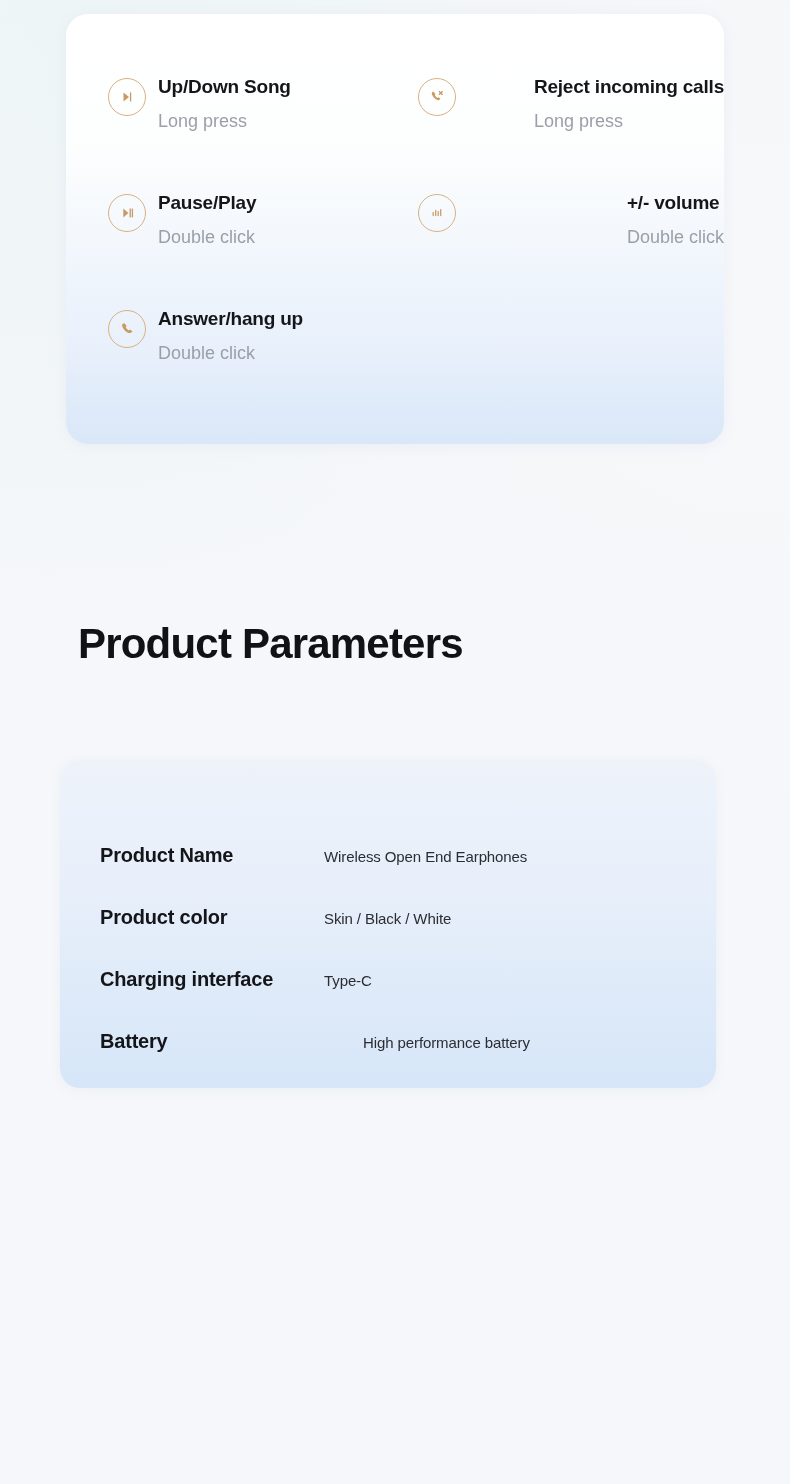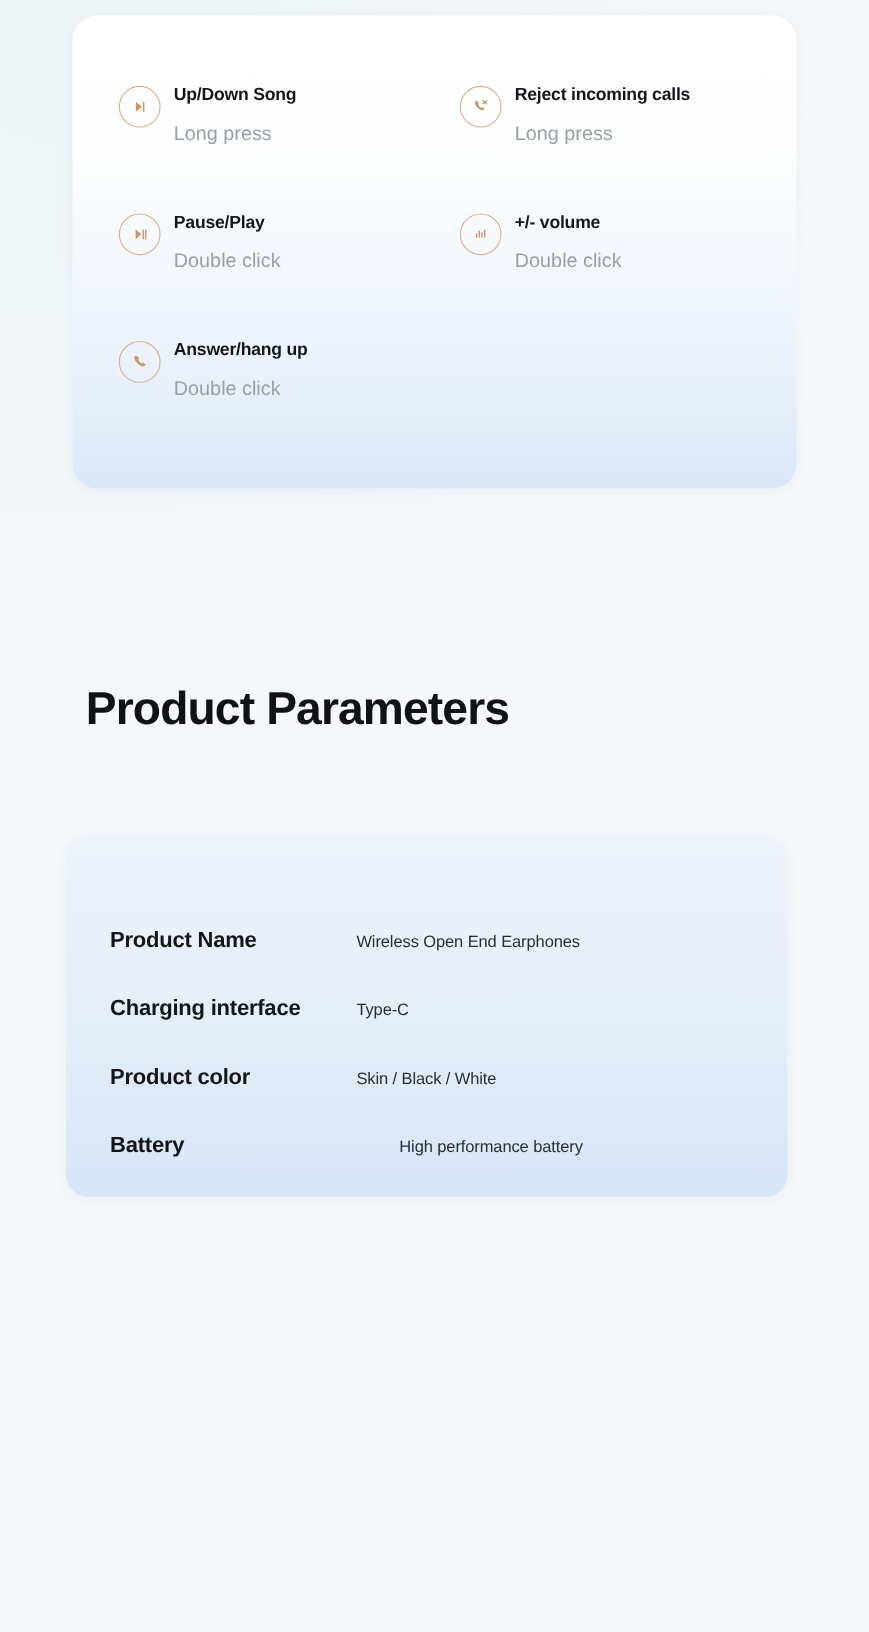--- a/index.html
+++ b/index.html
@@ -48,39 +48,39 @@
     grid-template-rows: repeat(3, 116px);
     padding: 60px 0 0 42px;
     box-sizing: border-box;
   }
 
   .ctrl {
     display: flex;
     align-items: flex-start;
     gap: 12px;
   }
-  .ctrl.col2 { padding-left: 14px; }
+  .ctrl.col2 { padding-left: 14px; justify-content: space-between; }
 
   .ctrl-icon {
     width: 36px;
     height: 36px;
     flex: 0 0 36px;
     border-radius: 50%;
     border: 1.6px solid #d9b183;
     display: flex;
     align-items: center;
     justify-content: center;
     margin-top: 4px;
     color: #c79a62;
   }
   .ctrl-icon svg { display: block; }
 
   .ctrl-text { display: flex; flex-direction: column; }
   .ctrl-title {
-    font-size: 16px;
+    font-size: 19px;
     font-weight: bold;
     letter-spacing: -0.2px;
     color: #15161a;
     line-height: 26px;
   }
   .ctrl-sub {
     margin-top: 10px;
     font-size: 18px;
     color: #9aa0a8;
     line-height: 22px;
@@ -215,27 +215,27 @@
   </div>
 
   <div class="section-title">Product Parameters</div>
 
   <div class="spec-card first">
     <div class="spec-row">
       <span class="spec-label">Product Name</span>
       <span class="spec-value">Wireless Open End Earphones</span>
     </div>
     <div class="spec-row">
+      <span class="spec-label">Product color</span>
+      <span class="spec-value">Skin / Black / White</span>
+    </div>
+    <div class="spec-row">
       <span class="spec-label">Charging interface</span>
       <span class="spec-value">Type-C</span>
     </div>
     <div class="spec-row">
-      <span class="spec-label">Product color</span>
-      <span class="spec-value">Skin / Black / White</span>
-    </div>
-    <div class="spec-row">
       <span class="spec-label">Battery</span>
       <span class="spec-value">High performance battery</span>
     </div>
   </div>
 
 
 </div>
 
 </body></html>

